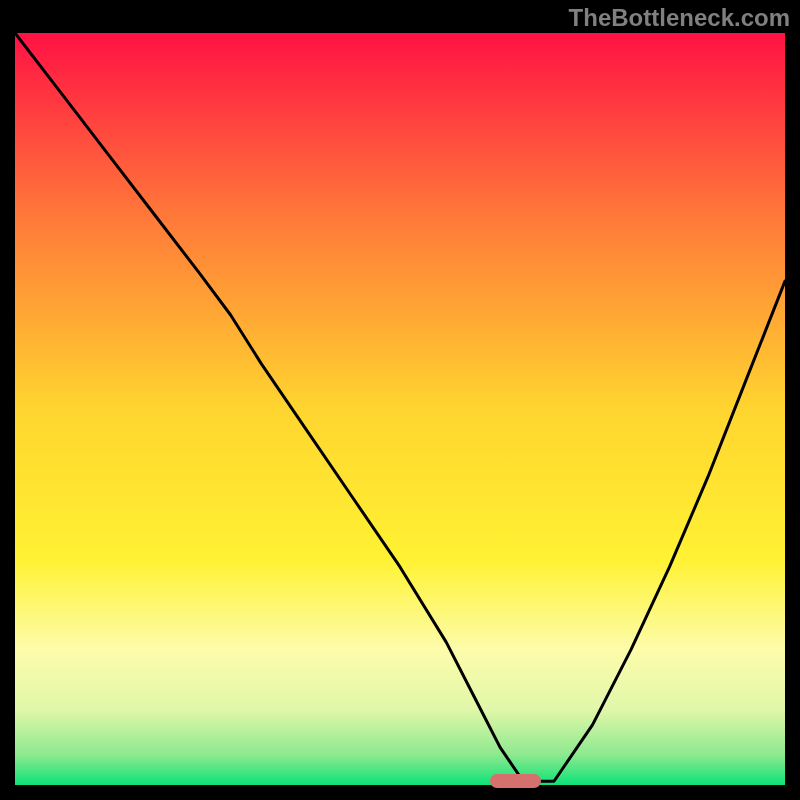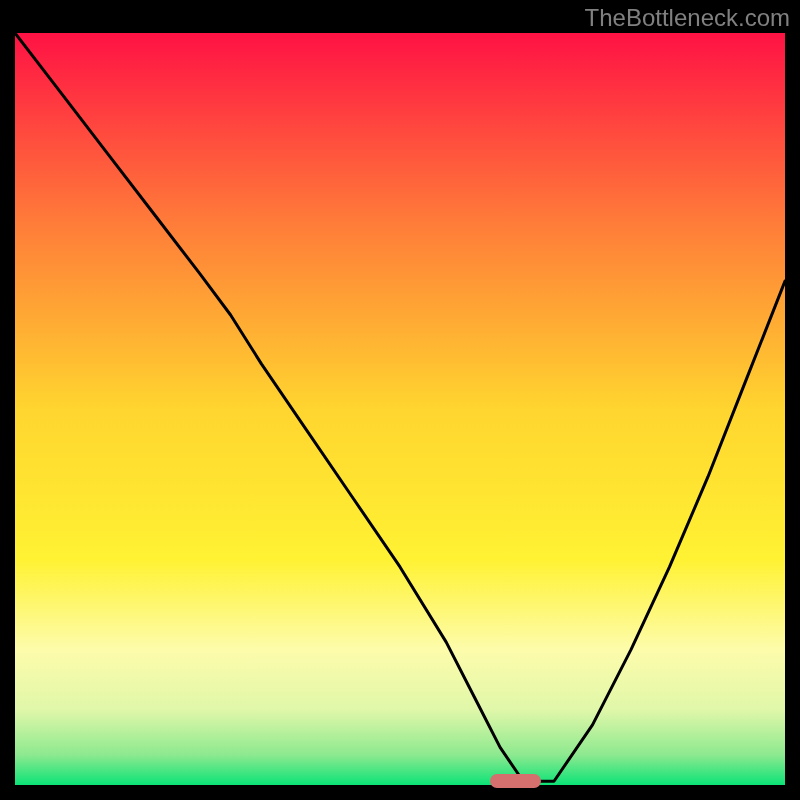--- a/index.html
+++ b/index.html
@@ -18,21 +18,21 @@
     width: 800px;
     height: 800px;
     background: #000000;
   }
   .watermark {
     position: absolute;
     top: 4px;
     right: 10px;
     color: #808080;
     font-size: 24px;
-    font-weight: 400;
+    font-weight: 700;
     letter-spacing: 0px;
   }
   .plot {
     position: absolute;
     left: 15px;
     top: 33px;
     width: 770px;
     height: 752px;
   }
   .gradient {

